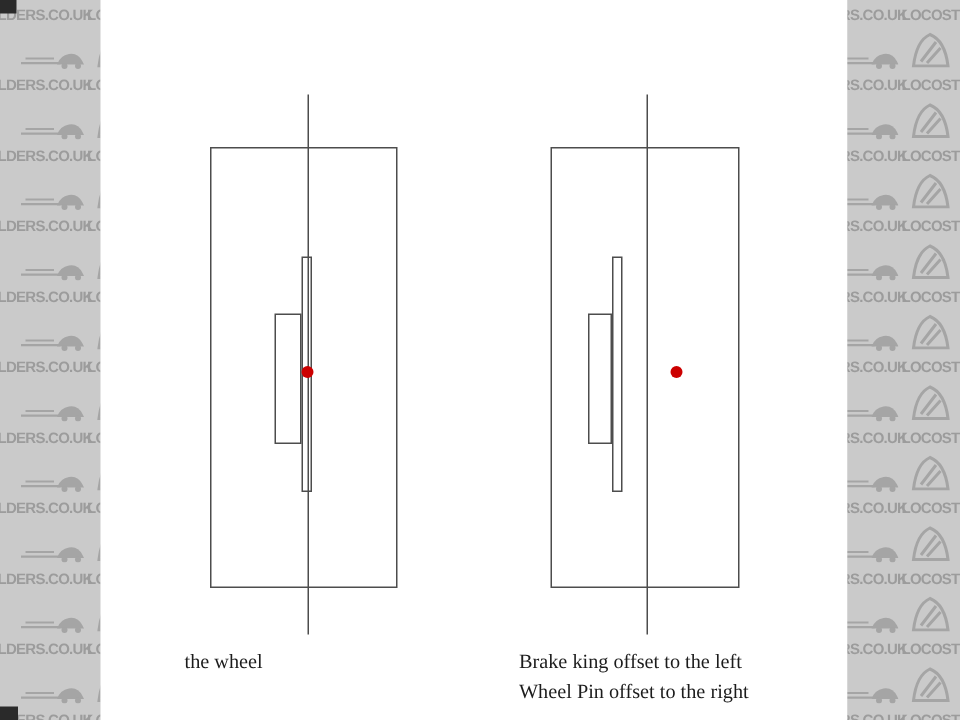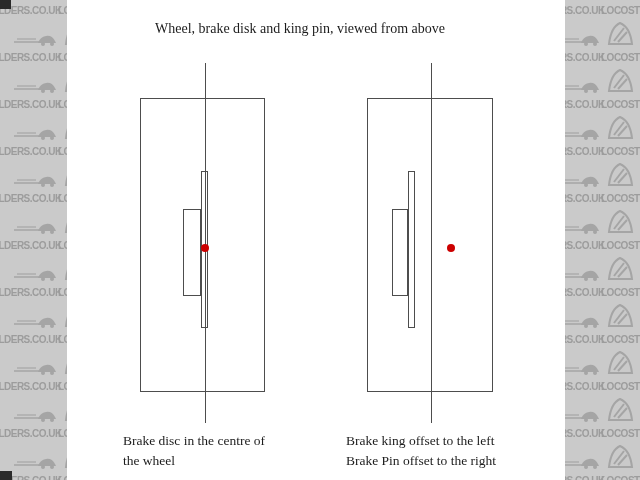--- a/index.html
+++ b/index.html
@@ -464,35 +464,33 @@
             <path d="M7 20 L17 7 M11 21 L20 11" stroke="#a5a5a5" stroke-width="2" fill="none"></path>
           </svg>
           <span class="wm-text" style="color: rgb(156, 156, 156);">LOCOSTBUILDERS.CO.UK</span>
         </div>
       </div>
     </div>
 
   <div class="corner-patch top"></div>
   <div class="corner-patch bottom"></div>
 
-  <div class="title">Wheel, brake disk and king pin, viewed from above</div>
 
   <div id="shapes">
       <div class="shape-line" style="left: 205px; top: 63px; height: 360px; background: rgb(77, 77, 77);"></div>
       <div class="shape-rect" style="left: 140px; top: 98px; width: 125px; height: 294px;"></div>
       <div class="shape-rect" style="left: 183px; top: 209px; width: 18px; height: 87px;"></div>
       <div class="shape-rect" style="left: 201px; top: 171px; width: 7px; height: 157px;"></div>
       <div class="pin-dot" style="left: 201px; top: 244px; width: 8px; height: 8px;"></div>
       <div class="caption" style="left: 123px; top: 431px;">
-        <div>Brake disc in the centre of</div>
         <div>the wheel</div>
       </div>
       <div class="shape-line" style="left: 431px; top: 63px; height: 360px; background: rgb(77, 77, 77);"></div>
       <div class="shape-rect" style="left: 367px; top: 98px; width: 126px; height: 294px;"></div>
       <div class="shape-rect" style="left: 392px; top: 209px; width: 16px; height: 87px;"></div>
       <div class="shape-rect" style="left: 408px; top: 171px; width: 7px; height: 157px;"></div>
       <div class="pin-dot" style="left: 447px; top: 244px; width: 8px; height: 8px;"></div>
       <div class="caption" style="left: 346px; top: 431px;">
         <div>Brake king offset to the left</div>
-        <div>Brake Pin offset to the right</div>
+        <div>Wheel Pin offset to the right</div>
       </div>
     </div>
 </div>
 
 </body></html>

